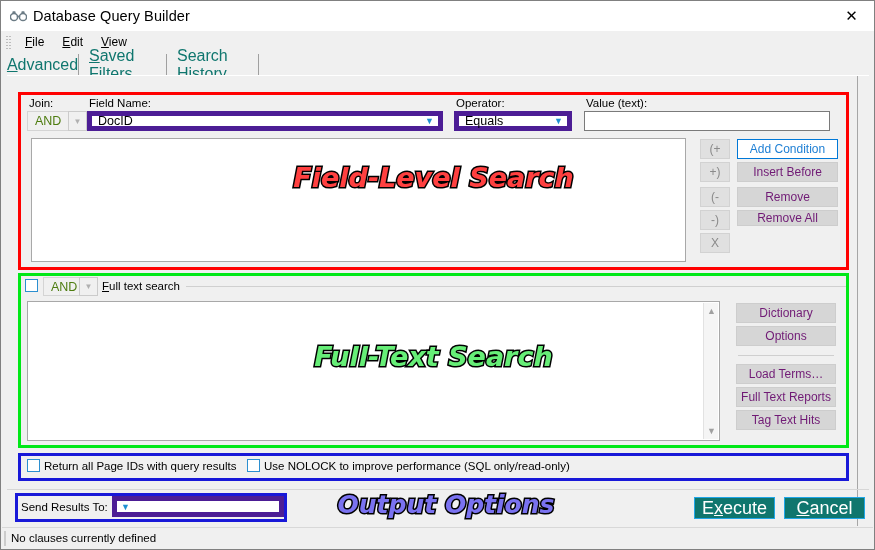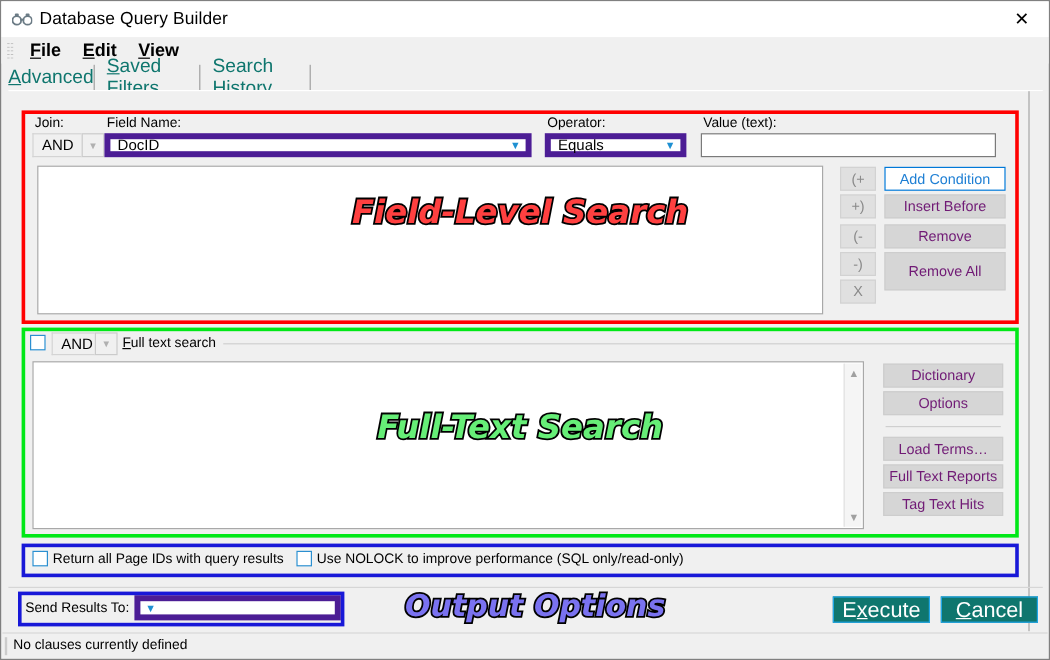--- a/index.html
+++ b/index.html
@@ -49,21 +49,21 @@
   .menu-grip {
     width: 8px; height: 14px; margin-left: 3px; margin-right: 4px;
     background-image:
       linear-gradient(to bottom, #bdbdbd 1px, transparent 1px),
       linear-gradient(to bottom, #bdbdbd 1px, transparent 1px);
     background-size: 2px 3px;
     background-position: 2px 1px, 5px 1px;
     background-repeat: repeat-y;
   }
   .menu-item {
-    font-size: 15px; color: #000; padding: 2px 9px; cursor: default; font-weight: bold;
+    font-size: 12px; color: #000; padding: 2px 9px; cursor: default;
   }
   .menu-item u { text-decoration: underline; }
 
   
   .tabstrip {
     position: absolute; left: 6px; top: 53px; width: 862px; height: 21px;
   }
   .tab {
     position: absolute; top: 0; height: 21px;
     display: flex; align-items: center; justify-content: center;
@@ -120,21 +120,21 @@
     display: flex; align-items: center; justify-content: center;
     color: #1e90d2; font-size: 9px;
   }
 
   .combo-flat {
     position: absolute; display: flex; align-items: stretch;
   }
   .combo-flat .cf-text {
     background: #f0f0f0; border: 1px solid #d4d4d4; border-right: none;
     display: flex; align-items: center; padding-left: 7px;
-    font-size: 12.5px; color: #000000; flex: 1;
+    font-size: 12.5px; color: #4d7c0f; flex: 1;
   }
   .combo-flat .cf-btn {
     width: 19px; background: #f0f0f0; border: 1px solid #cbcbcb;
     display: flex; align-items: center; justify-content: center;
     color: #b0b0b0; font-size: 8px;
   }
 
   .textinput {
     position: absolute; background: #ffffff;
     border: 1px solid #7a7a7a;
@@ -292,21 +292,21 @@
 
   <div class="btn btn-default" style="left:736px; top:138px; width:101px; height:20px;">
       <span>Add Condition</span>
     </div>
   <div class="btn btn-disabled" style="left:736px; top:161px; width:101px; height:20px;">
       <span>Insert Before</span>
     </div>
   <div class="btn btn-disabled" style="left:736px; top:186px; width:101px; height:20px;">
       <span>Remove</span>
     </div>
-  <div class="btn btn-disabled" style="left:736px; top:209px; width:101px; height:32px;">
+  <div class="btn btn-disabled" style="left:736px; top:209px; width:101px; height:16px;">
       <span>Remove All</span>
     </div>
 
   <div class="cbrow" style="left:24px; top:278px;">
     <div class="cbox"></div>
   </div>
   <div class="combo-flat" style="left:42px; top:276px; width:55px; height:19px;">
     <div class="cf-text">AND</div>
     <div class="cf-btn">▼</div>
   </div>

